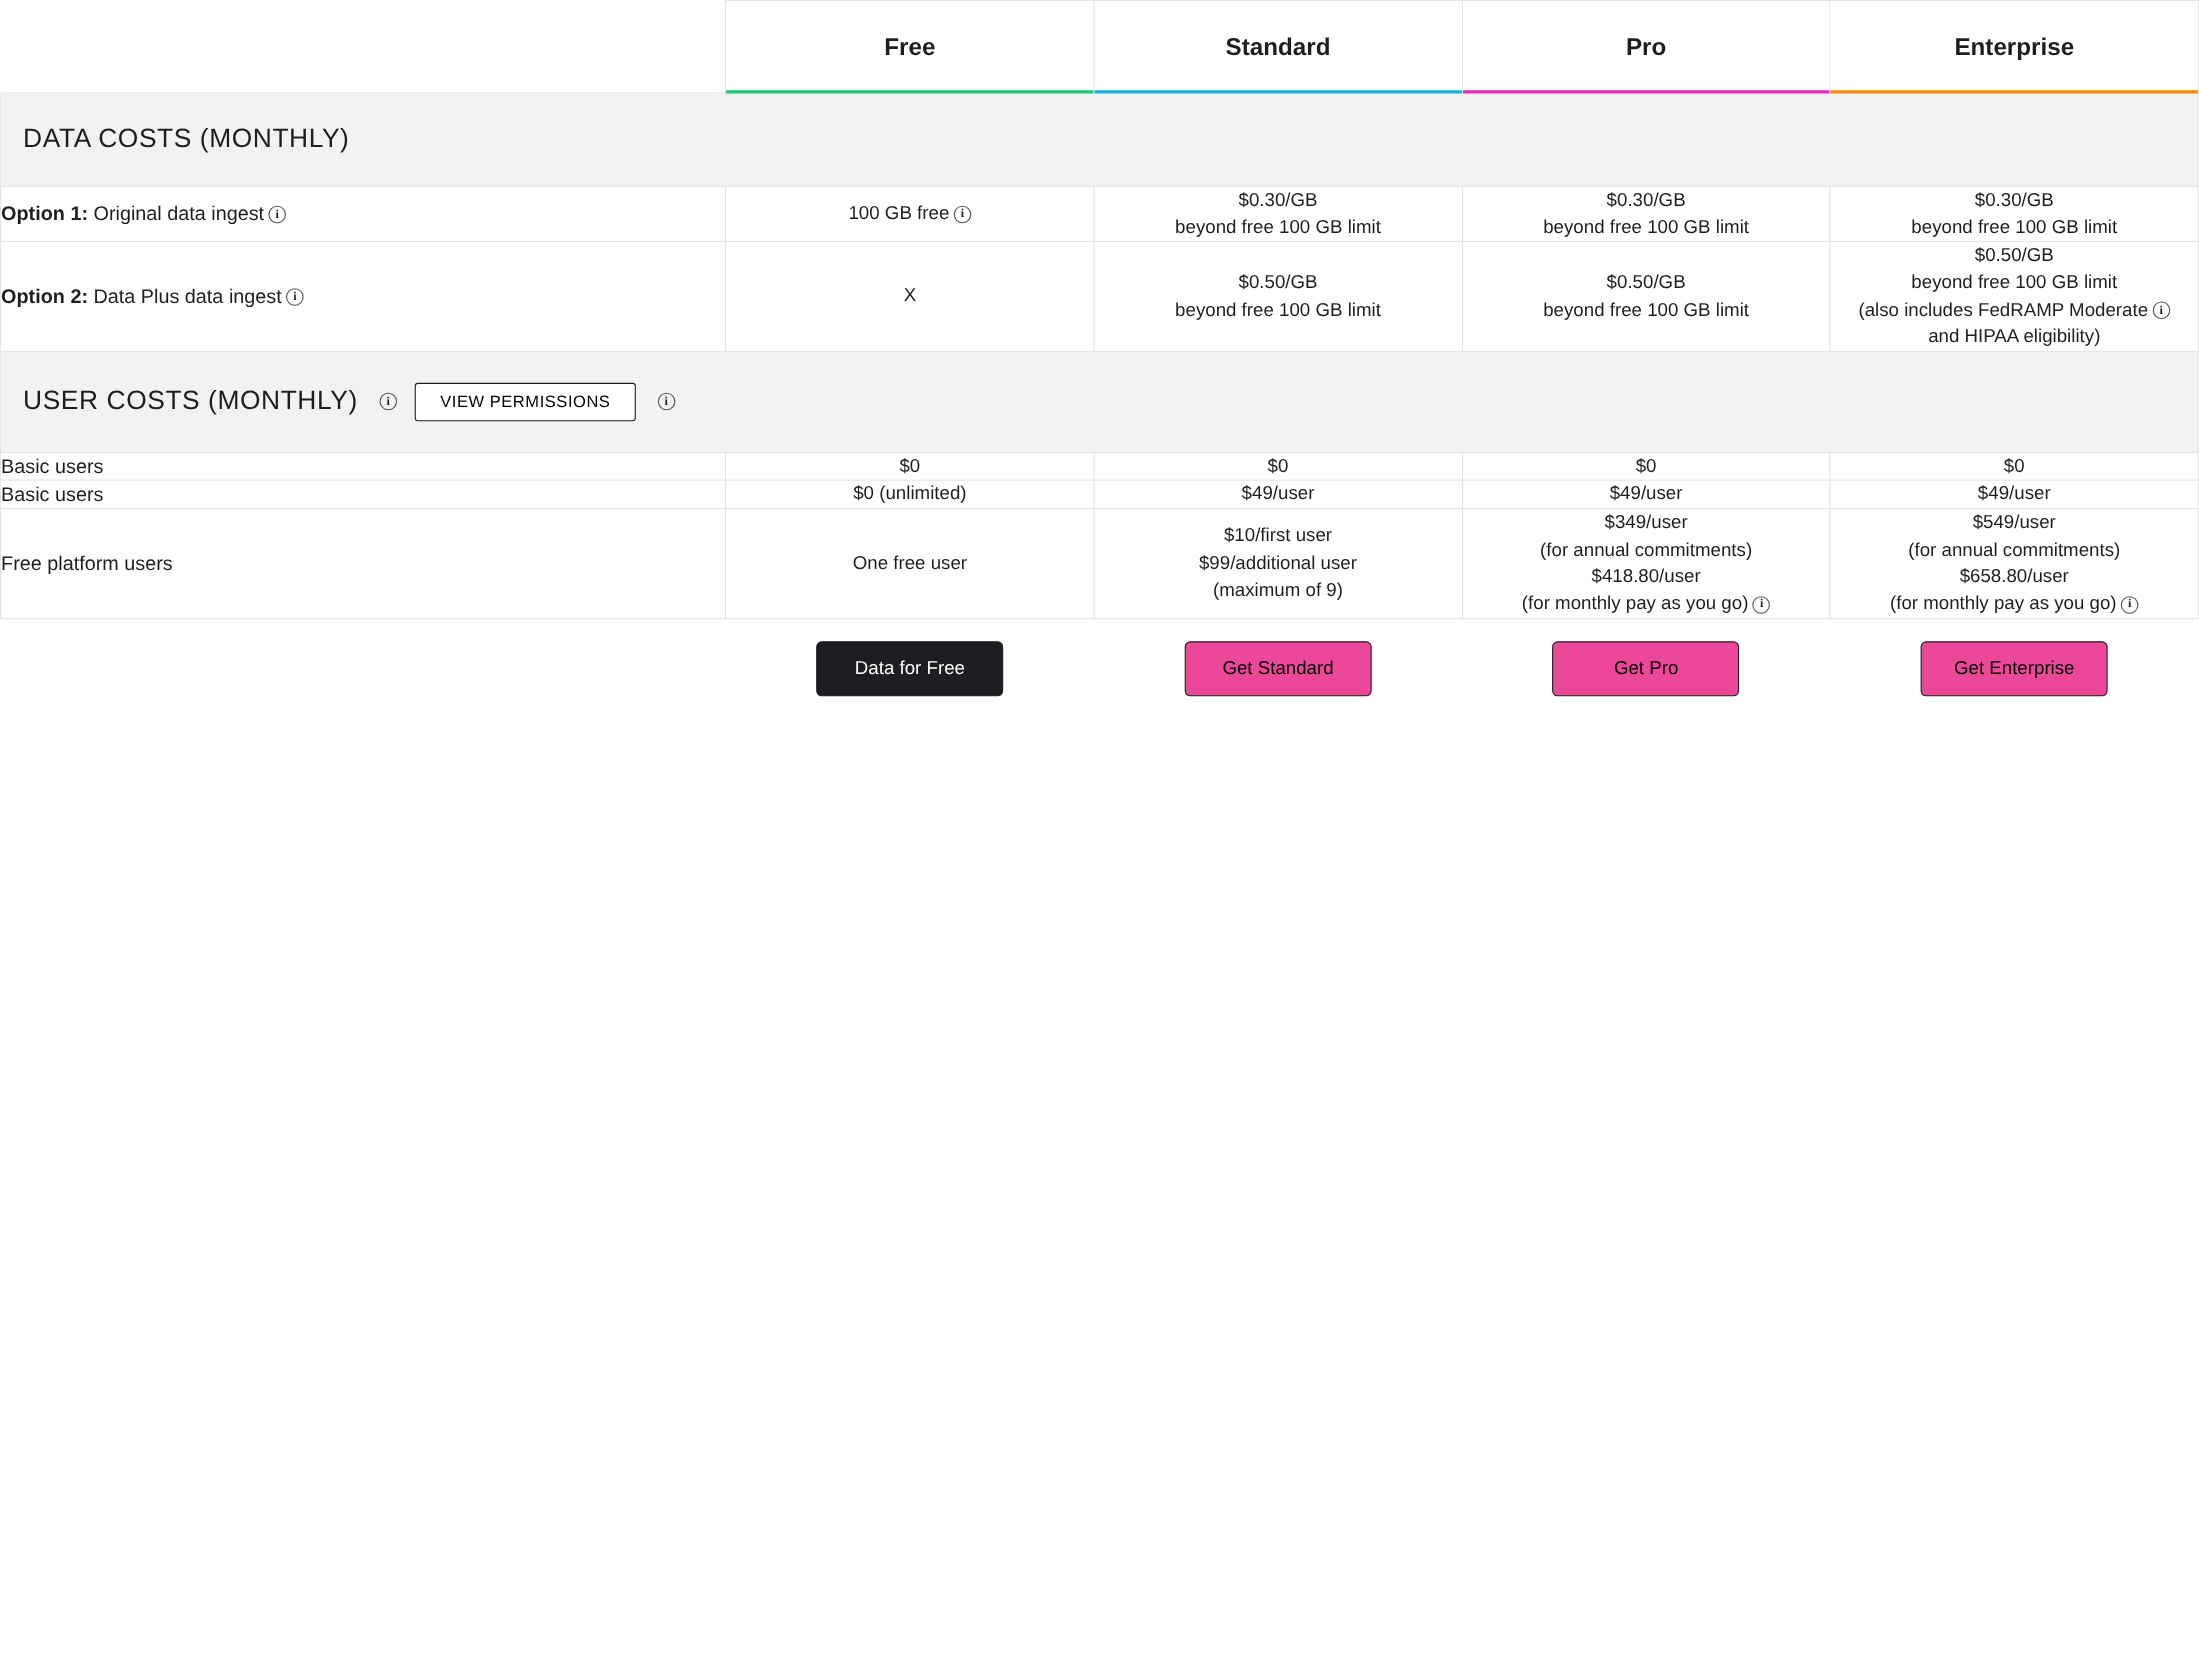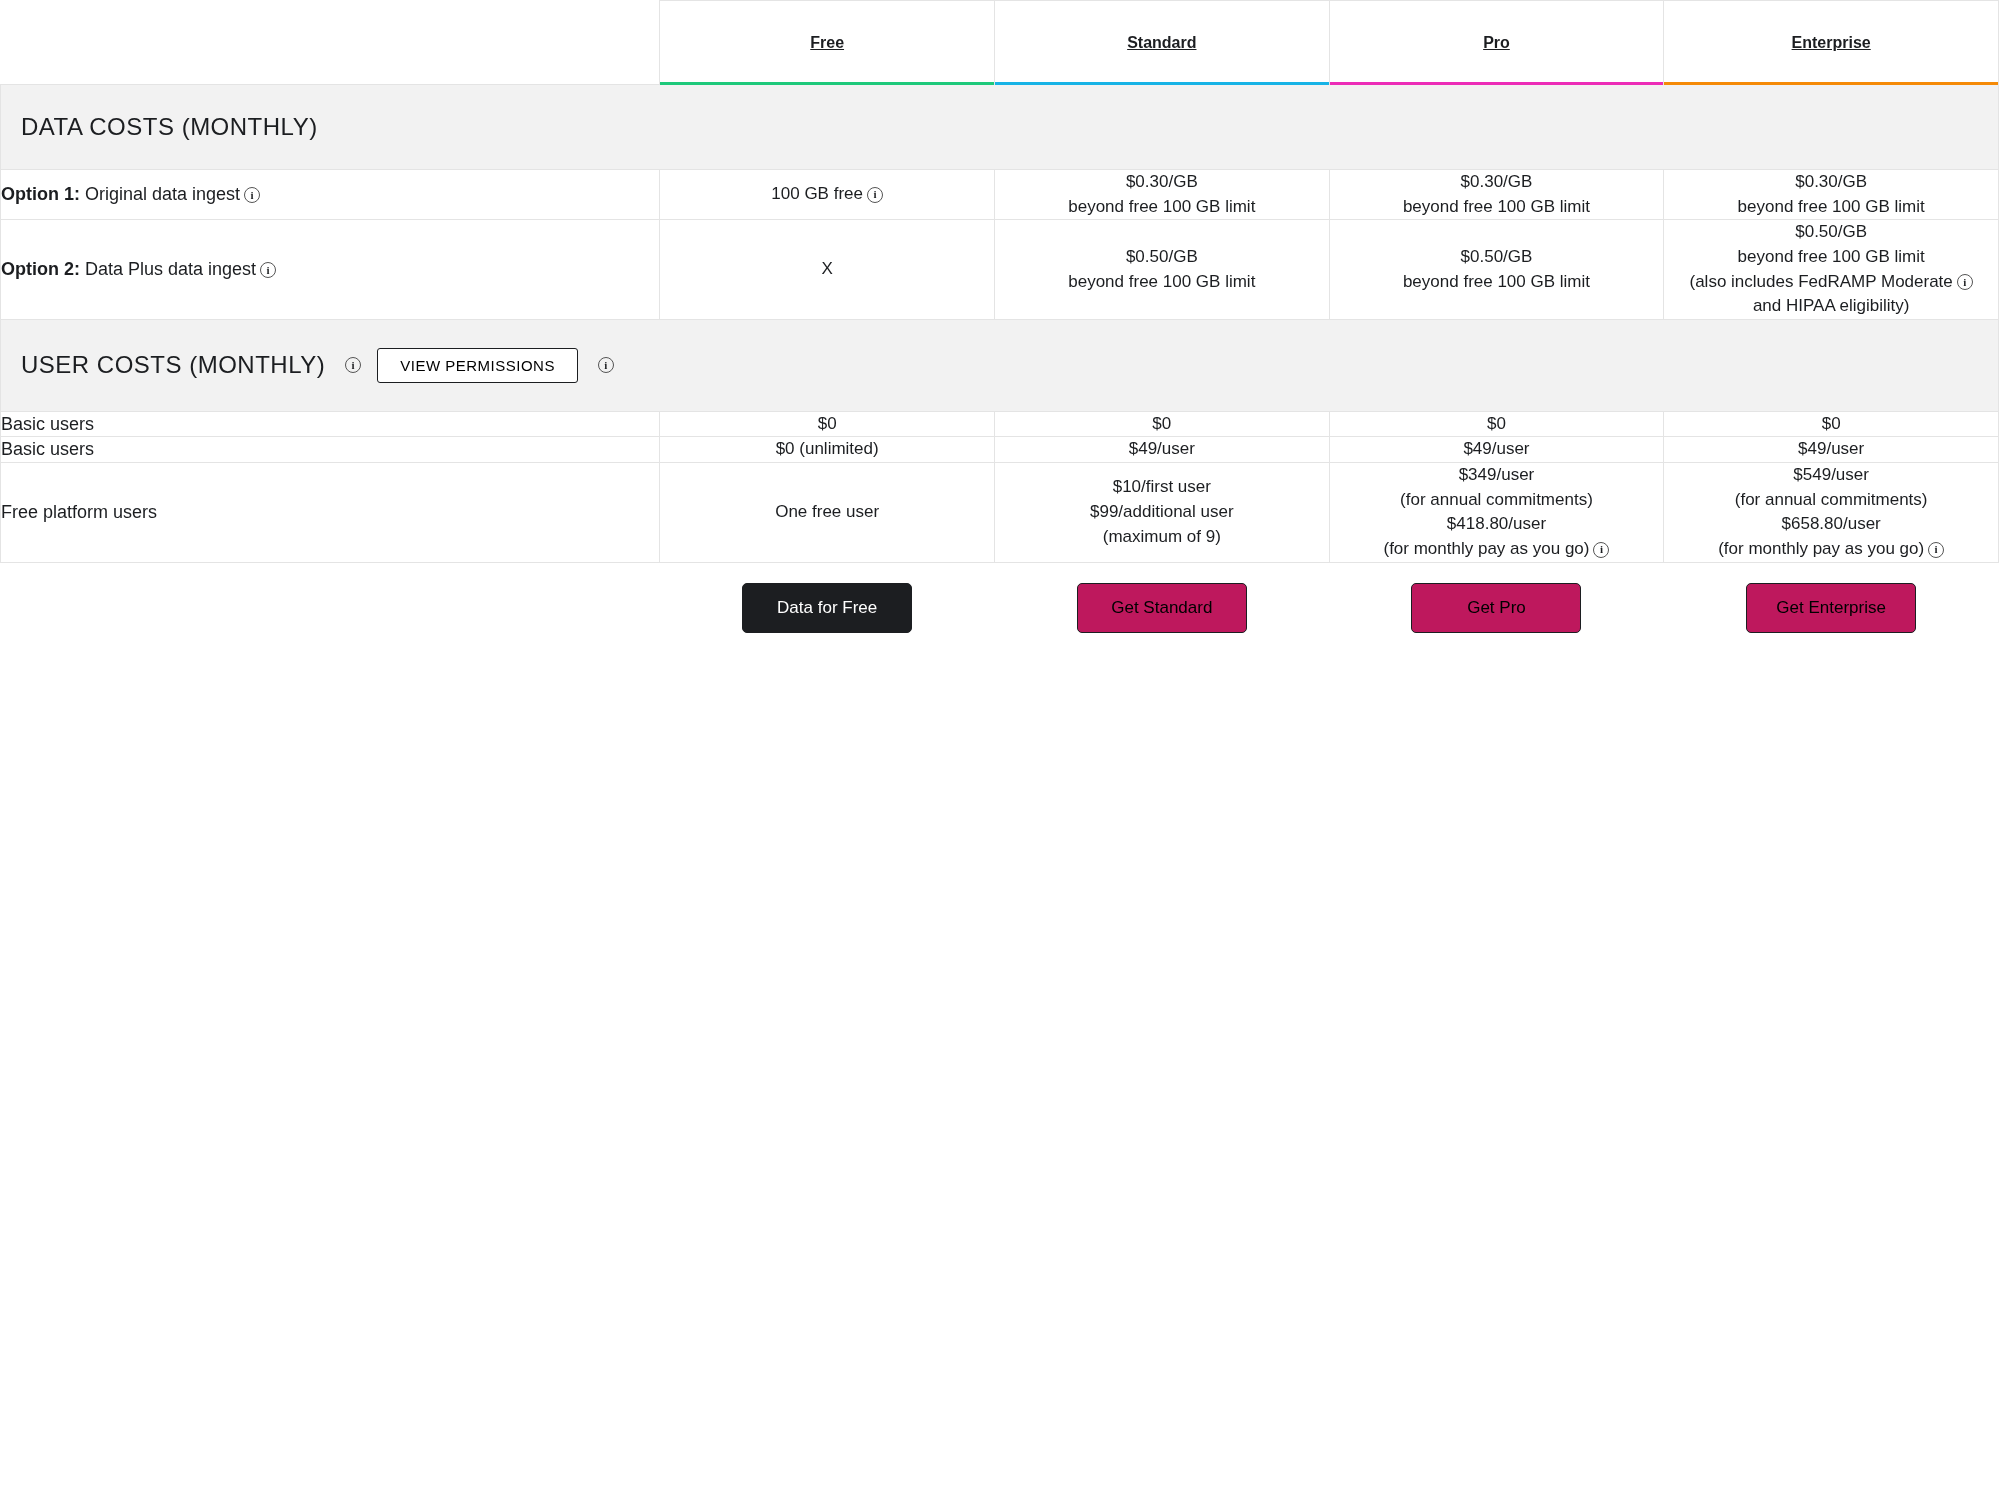--- a/index.html
+++ b/index.html
@@ -15,26 +15,25 @@
   border-collapse: collapse;
   table-layout: fixed;
 }
 .pricing-table th, .pricing-table td {
   border: 1px solid #e4e4e4;
   padding: 0;
   vertical-align: middle;
 }
 .pricing-table thead th {
   font-weight: 700;
-  font-size: 16px;
+  font-size: 22px;
   text-align: center;
   height: 84px;
   position: relative;
   background: #fff;
-  text-decoration: underline;
 }
 .pricing-table thead th.blank {
   border-top: none;
   border-left: none;
   background: #fff;
 }
 .tier-line {
   position: absolute;
   left: 0; right: 0; bottom: -1px;
   height: 3px;
@@ -91,21 +90,21 @@
 }
 .cta-row td { border: none; padding: 20px 12px; text-align: center; }
 .cta-row td.blank { border: none; }
 .btn {
   display: inline-block;
   min-width: 170px;
   padding: 14px 22px;
   font-size: 17px;
   border-radius: 5px;
   border: 1px solid #1c1e21;
-  background: #be185d;
+  background: #ec4899;
   cursor: pointer;
 }
 .btn.primary {
   background: #1c1e21;
   color: #fff;
   border-color: #1c1e21;
 }
 .col-label { width: 33%; }
 </style>
 </head>

